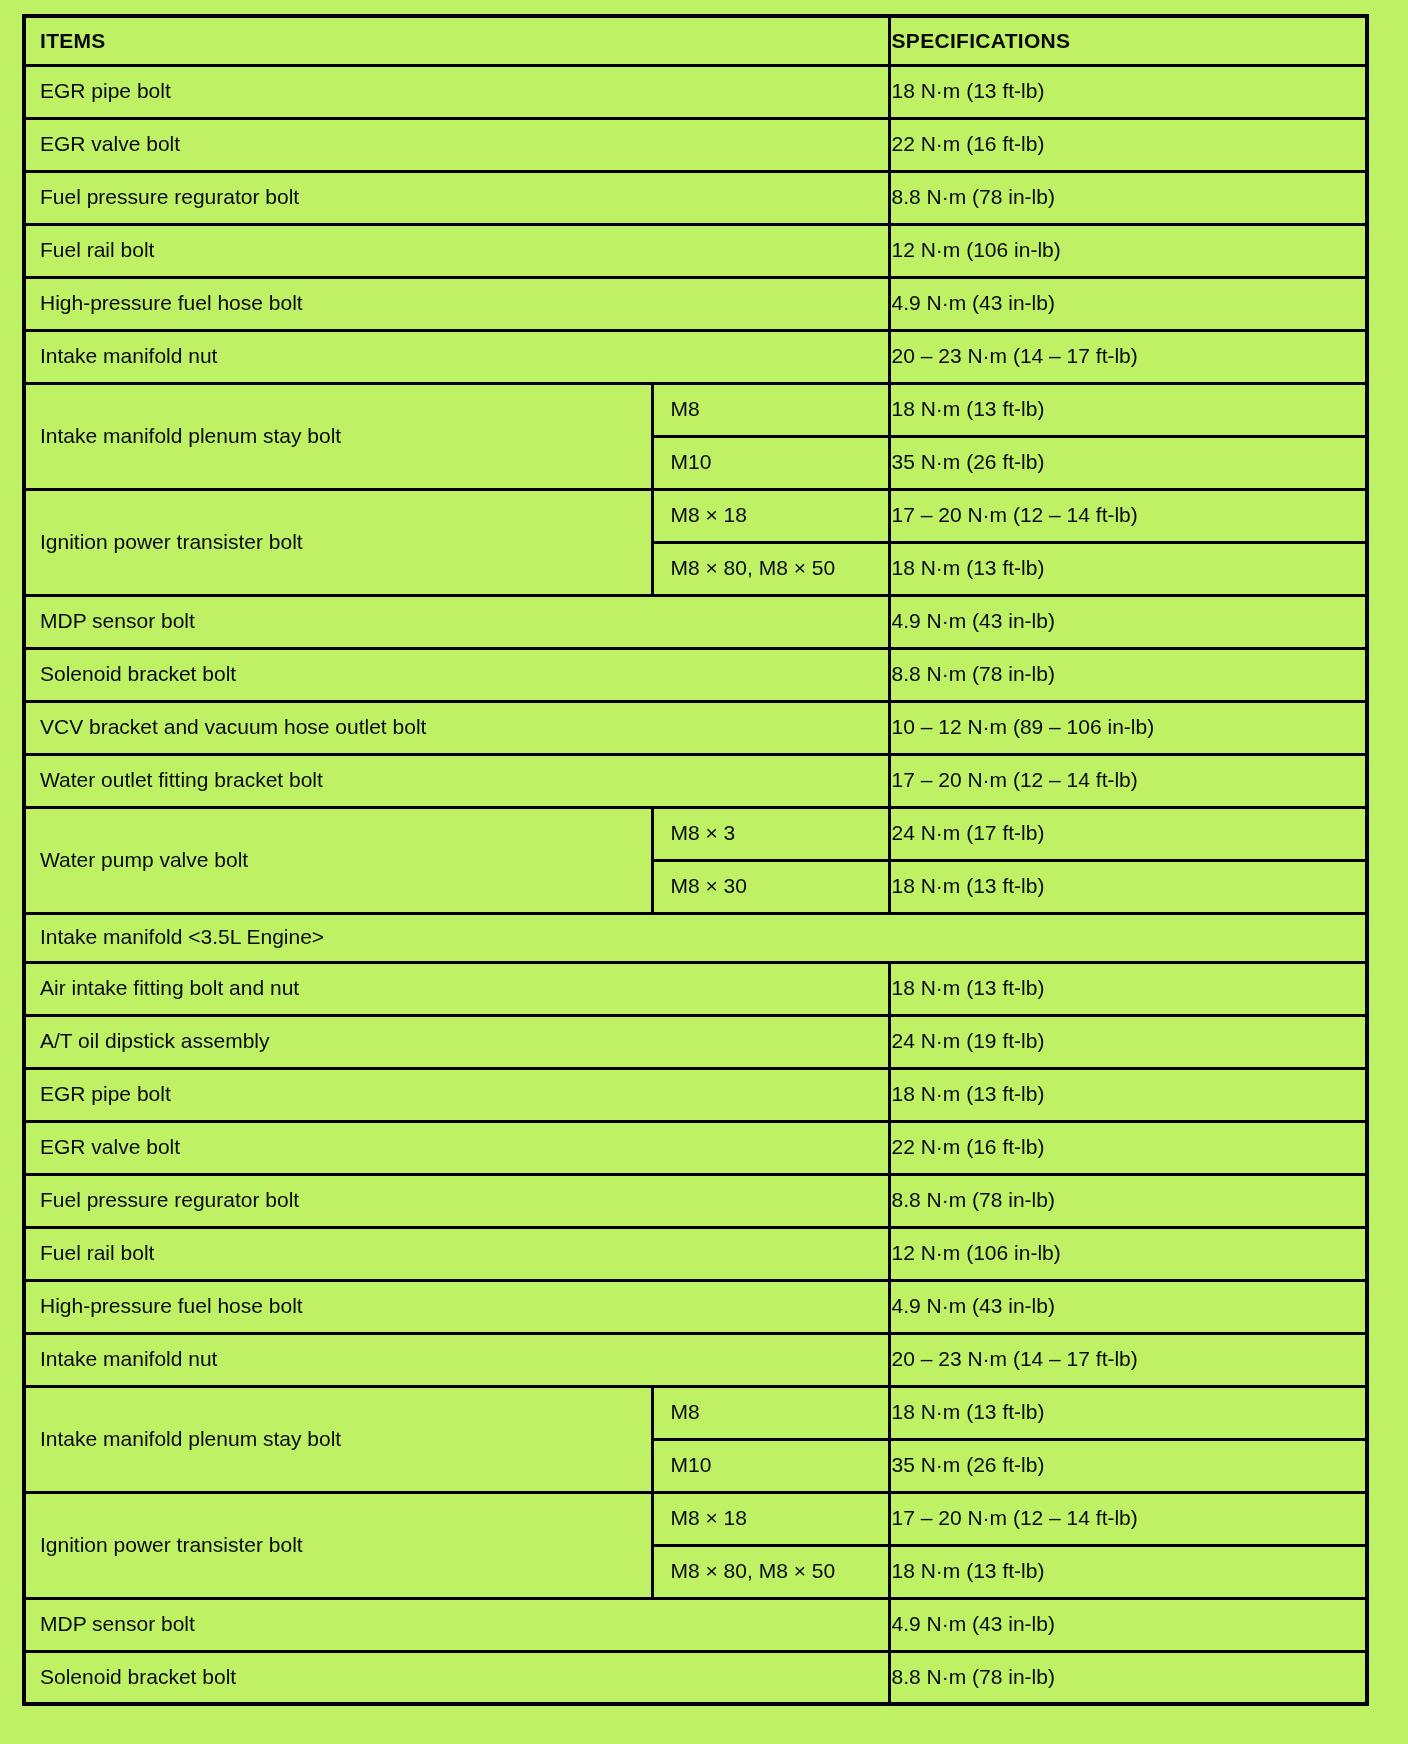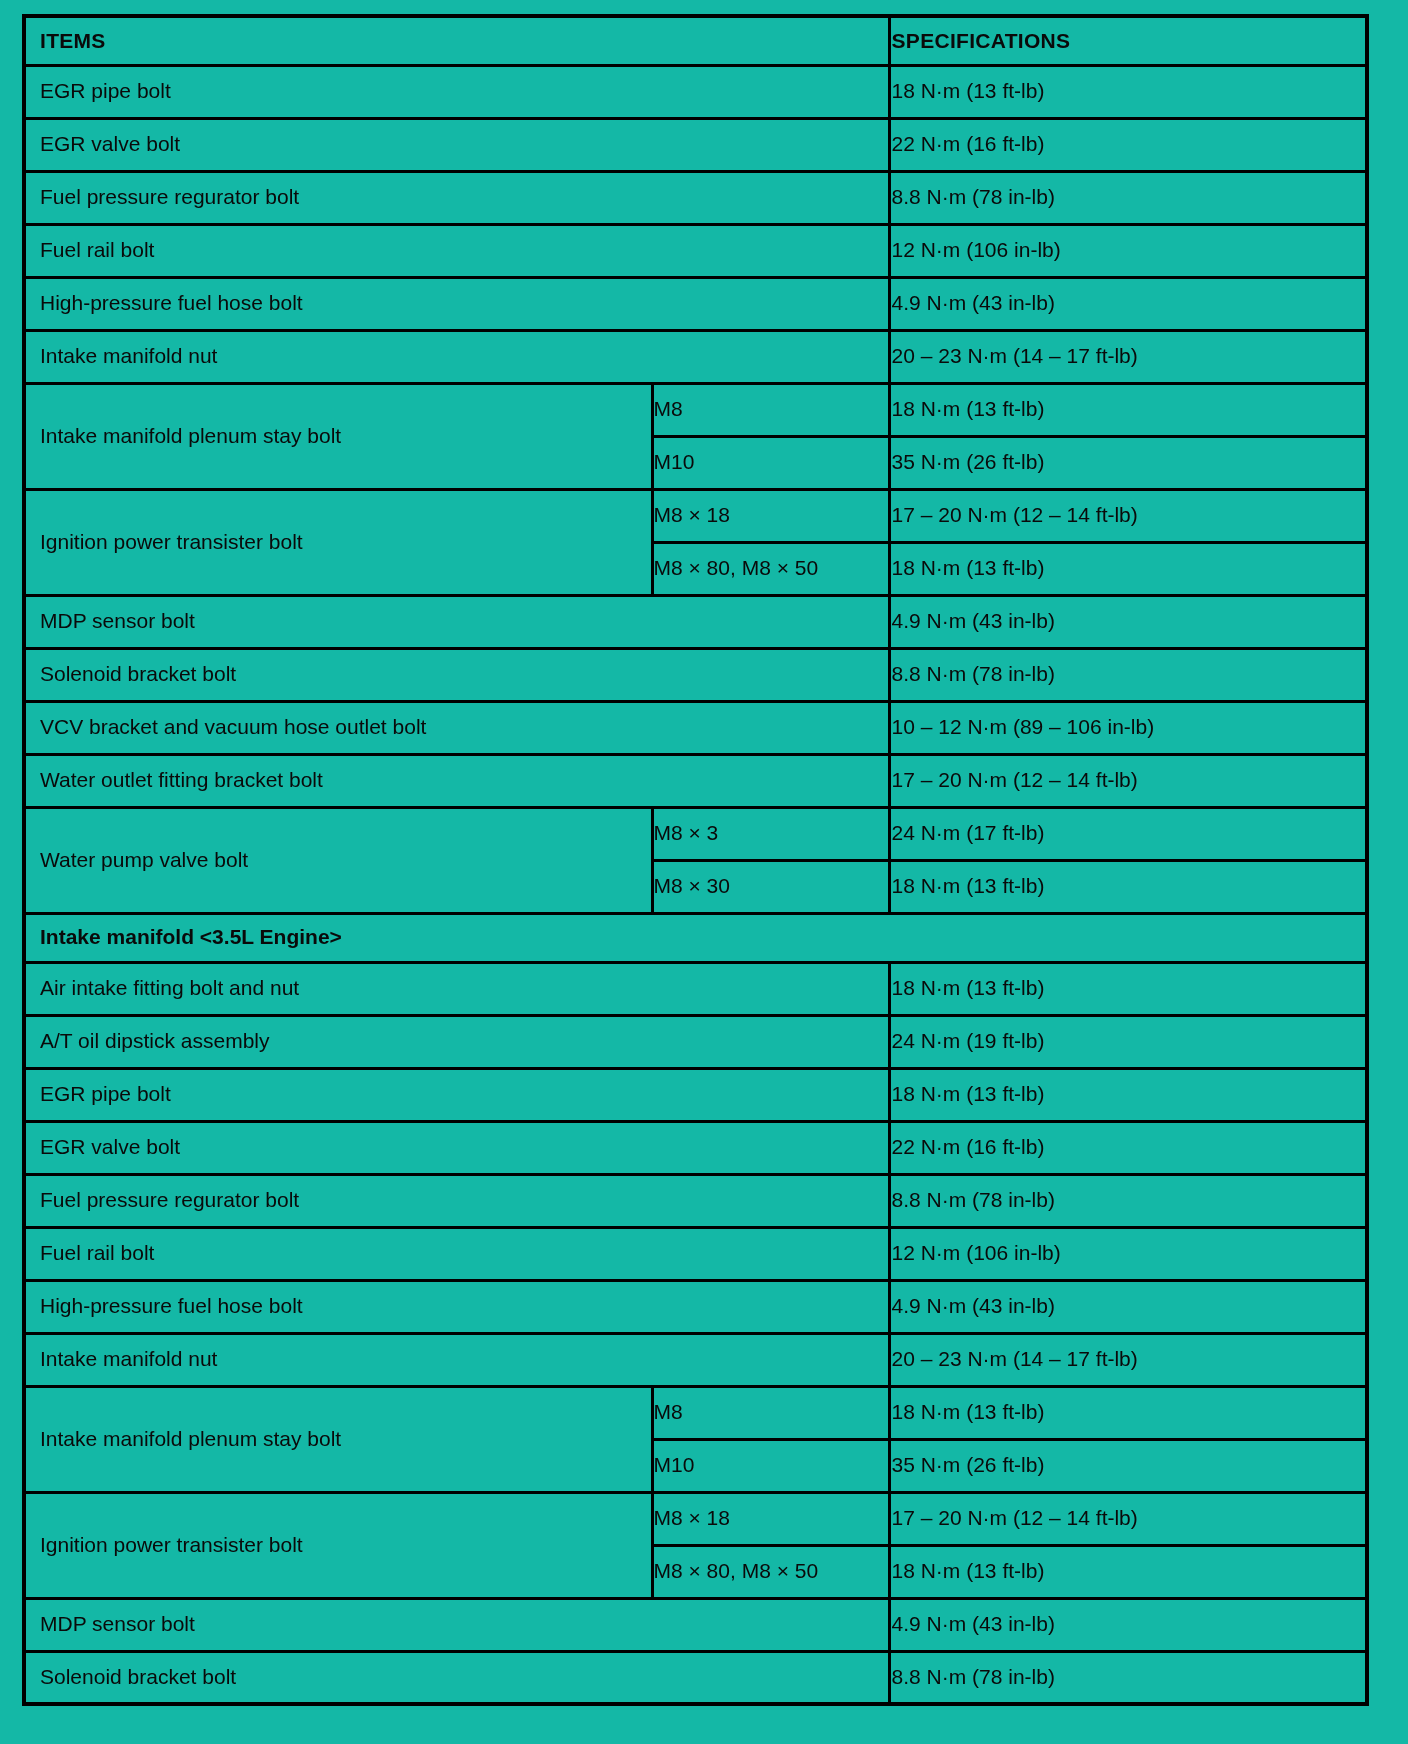--- a/index.html
+++ b/index.html
@@ -10,21 +10,21 @@
     height: 1744px;
     font-family: "Liberation Sans", sans-serif;
     color: #0a0a0a;
     -webkit-font-smoothing: antialiased;
   }
   .page {
     width: 1408px;
     height: 1744px;
     box-sizing: border-box;
     padding: 14px 0 0 22px;
-    background: #14b8a6;
+    background: #bef264;
     overflow: hidden;
   }
   table.spec-table {
     border-collapse: collapse;
     table-layout: fixed;
     width: 1343px;
     border: 4px solid #000;
   }
   col.c-item { width: 628px; }
   col.c-size { width: 237px; }
@@ -40,23 +40,23 @@
   }
   tr { height: 53px; }
   tr.hdr, tr.section { height: 49px; }
   th {
     text-align: left;
     font-weight: bold;
     letter-spacing: 0.3px;
   }
   .item-h, .item-cell { padding-left: 14px; }
   .spec-h, .spec-cell { padding-left: 1px; }
-  .size-cell { }
+  .size-cell { padding-left: 17px; }
   tr.section td {
-    font-weight: bold;
+    font-weight: normal;
     padding-left: 14px;
   }
 </style>
 </head>
 <body>
 
 <div class="page">
   <table class="spec-table">
     <colgroup>
       <col class="c-item">

